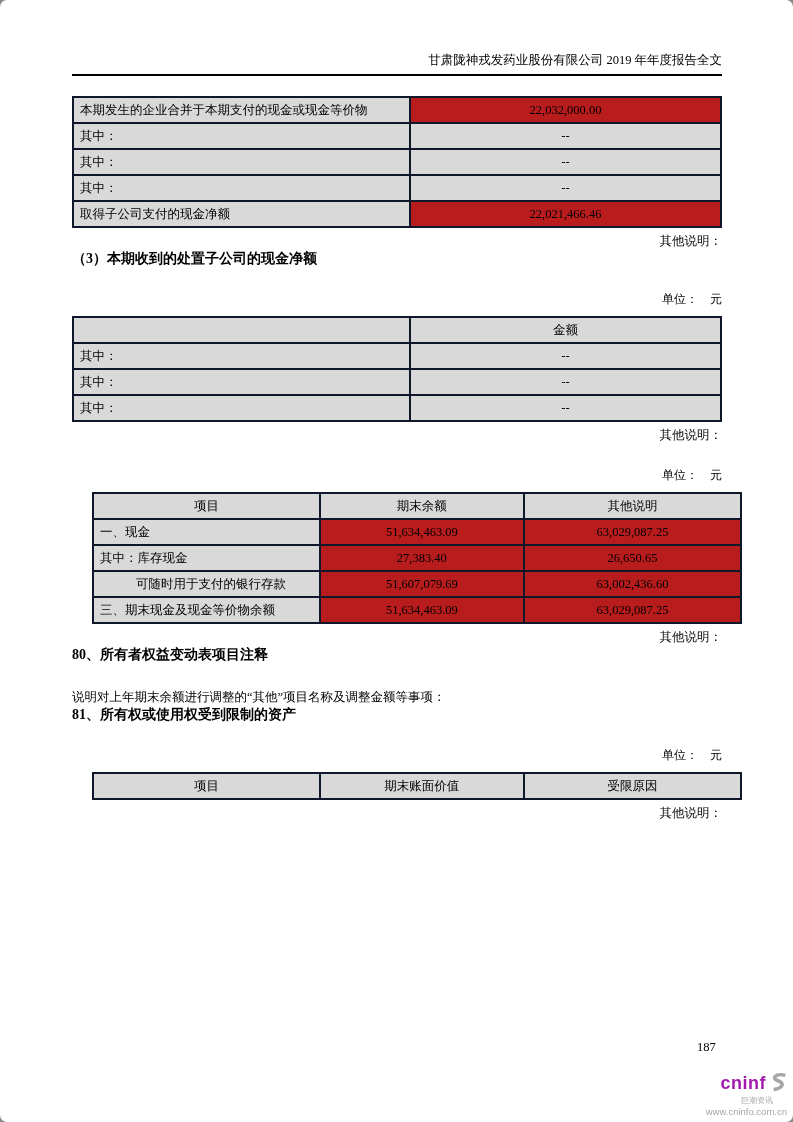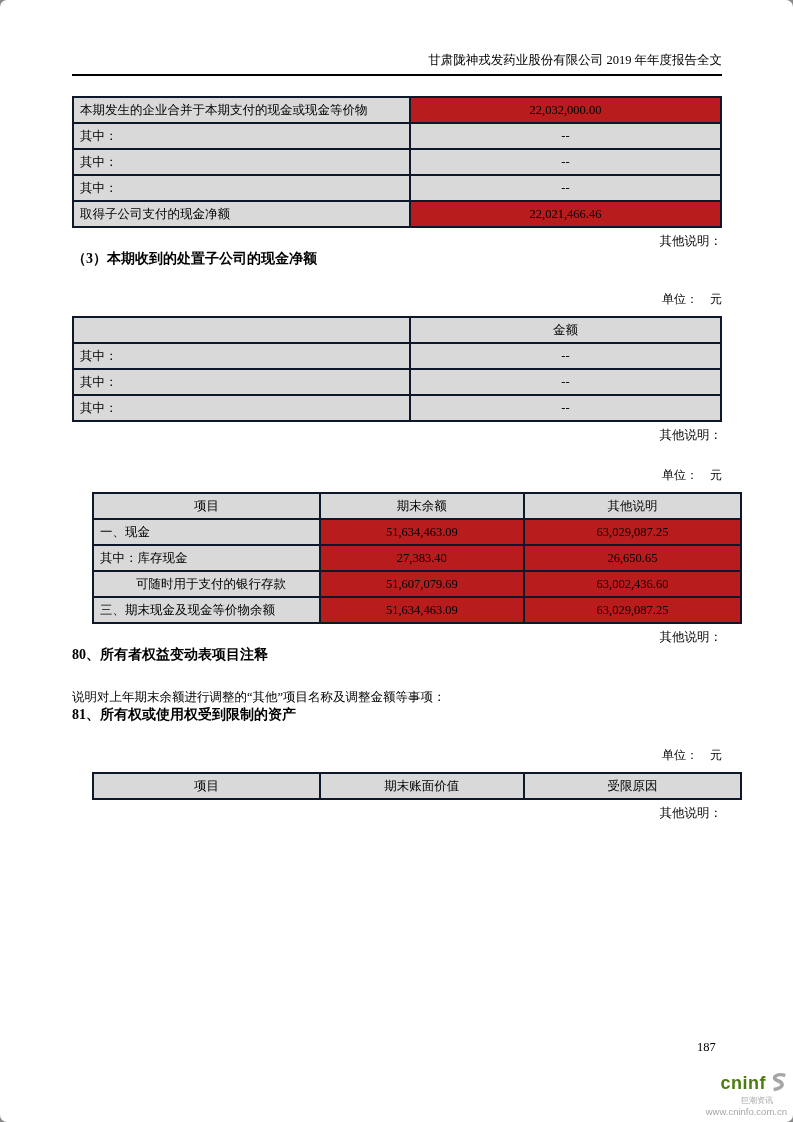--- a/index.html
+++ b/index.html
@@ -89,21 +89,21 @@
   .logo-row {
     display:flex;
     align-items:center;
     justify-content:flex-end;
     gap:1px;
   }
   .logo-text {
     font-size:18px;
     font-weight:bold;
     letter-spacing:0.5px;
-    color:#4d7c0f;
+    color:#a21caf;
     text-align:right;
   }
   .logo-caption { font-size:8px; margin-top:1px; margin-right:14px; }
   .logo-url { font-size:9.5px; margin-top:2px; }
 </style>
 </head>
 <body>
 
 <div class="page">
   <div class="content">

